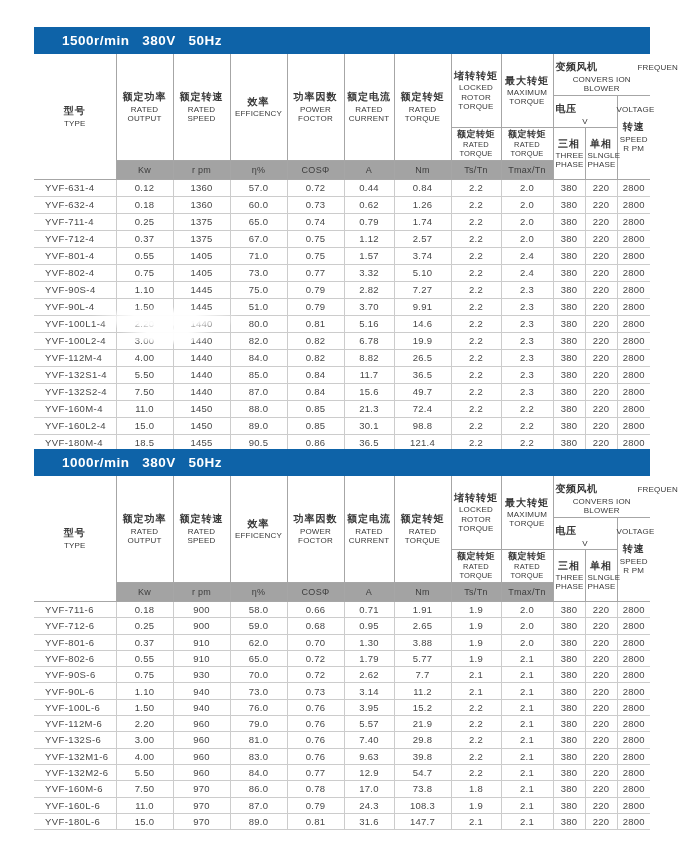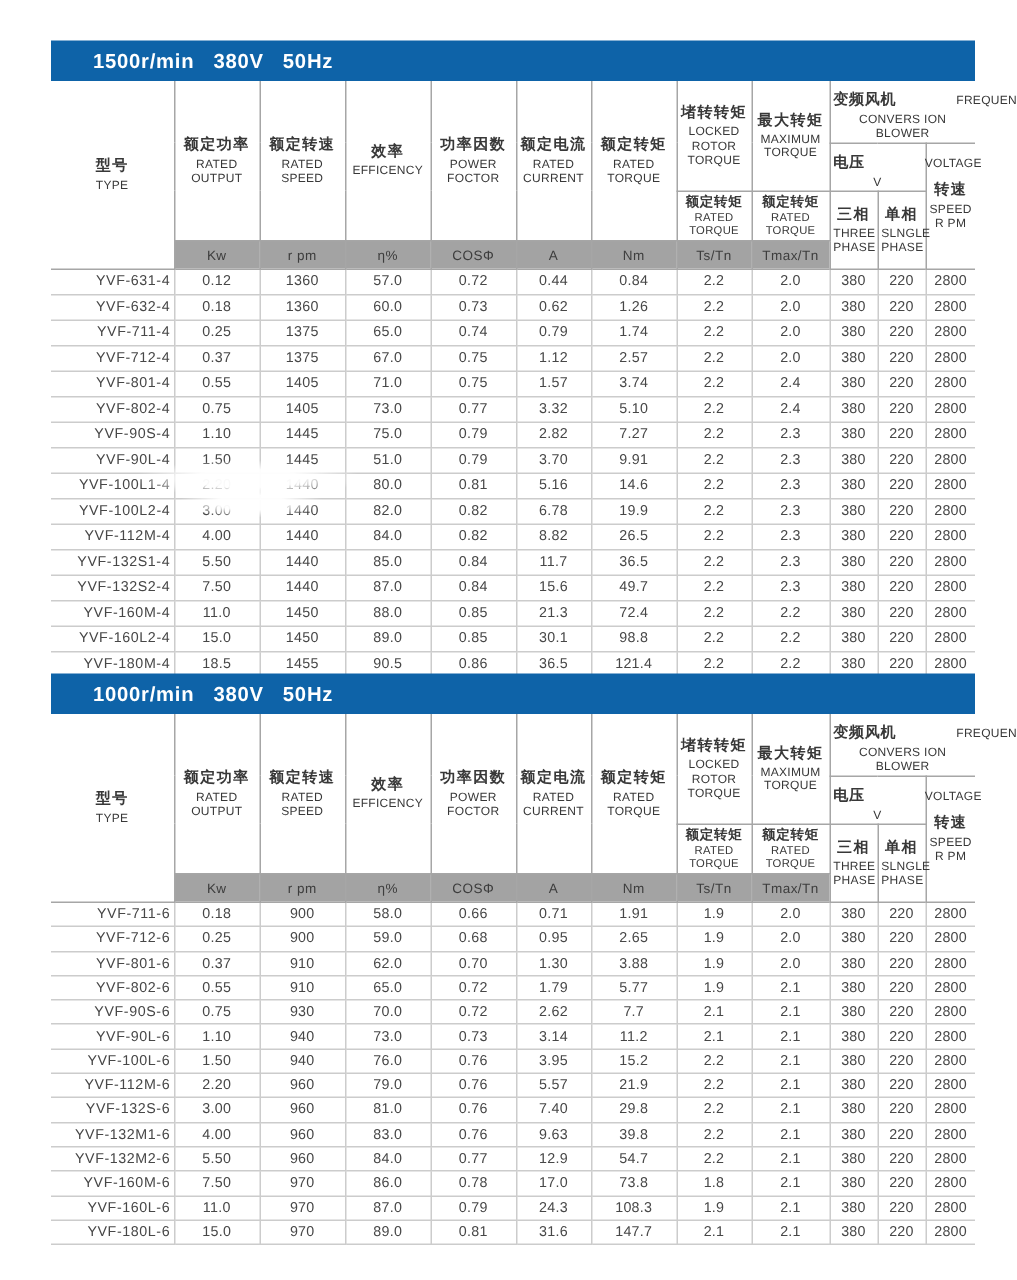--- a/index.html
+++ b/index.html
@@ -39,21 +39,21 @@
   th.unit{
     background:#a3a3a3;font-size:9px;color:#3d3d3d;letter-spacing:.3px;
     font-weight:normal;height:18px;padding:0 1px;
   }
   tbody td{
     border:1px solid #cccccc;font-size:9.5px;color:#474747;
     text-align:center;padding:0 2px;height:16px;letter-spacing:.2px;
     overflow:hidden;white-space:nowrap;
   }
   .block-2 tbody td{height:15.3px;}
-  tbody td.c-type{text-align:right;padding-left:11px;letter-spacing:.4px;}
+  tbody td.c-type{text-align:left;padding-left:11px;letter-spacing:.4px;}
   .artifact{
     position:absolute;pointer-events:none;
     background:radial-gradient(ellipse at center, rgba(255,255,255,.97) 35%, rgba(255,255,255,0) 72%);
   }
   .artifact.a1{left:56px;top:280px;width:150px;height:24px;}
   .artifact.a2{left:86px;top:298px;width:95px;height:20px;}
 </style>
 </head>
 <body>
 

